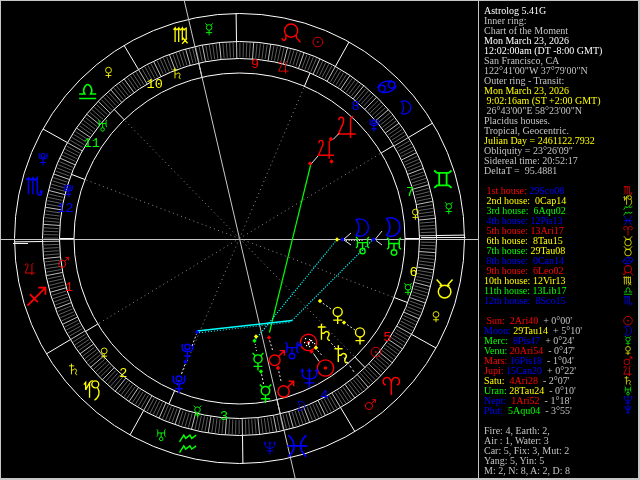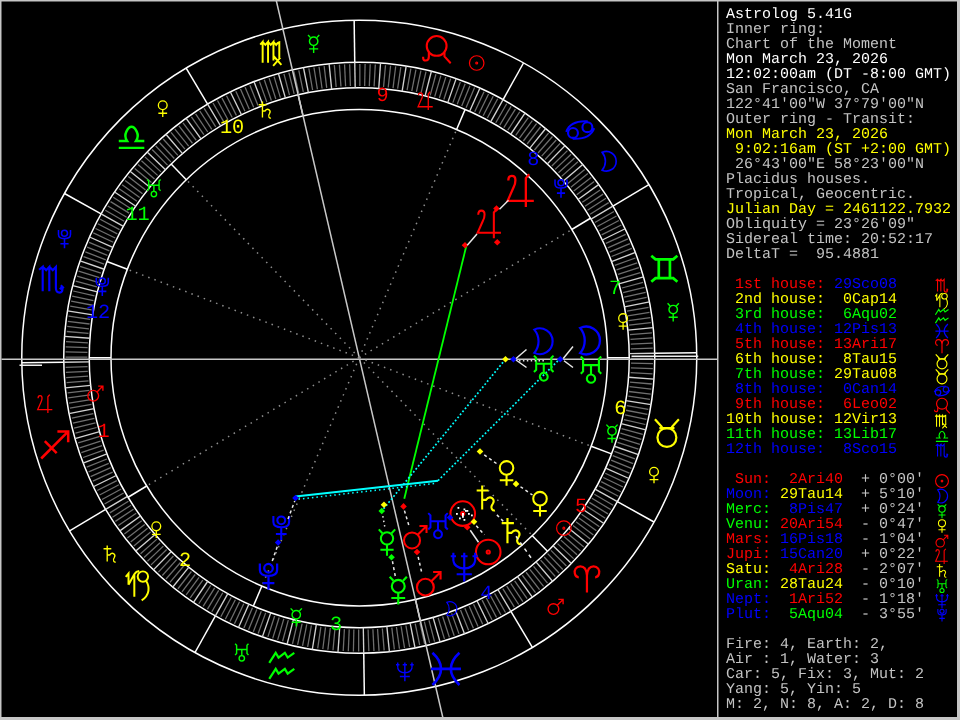--- a/index.html
+++ b/index.html
@@ -1,16 +1,16 @@
 <!DOCTYPE html>
 <html><head><meta charset="utf-8"><style>
 html,body{margin:0;padding:0;background:#000;width:640px;height:480px;overflow:hidden}
 #frame{position:absolute;left:0;top:0;width:640px;height:480px;background:#000}
 .b{position:absolute;background:#c6c6c6}
-pre{position:absolute;left:484px;top:6px;margin:0;font-family:Liberation Mono, monospace;font-size:10px;line-height:10px;letter-spacing:0}
+pre{position:absolute;left:484px;top:6px;margin:0;font-family:Liberation Serif, serif;font-size:10px;line-height:10px;letter-spacing:0}
 svg{position:absolute;left:0;top:0}
 </style></head><body>
 <div id="frame">
 <svg width="640" height="480" viewBox="0 0 640 480">
 <defs>
 
 <g id="g_sun" fill="none" stroke-width="1.3">
           <circle r="7.8"></circle>
           <circle r="1" fill="currentColor"></circle>
         </g>

